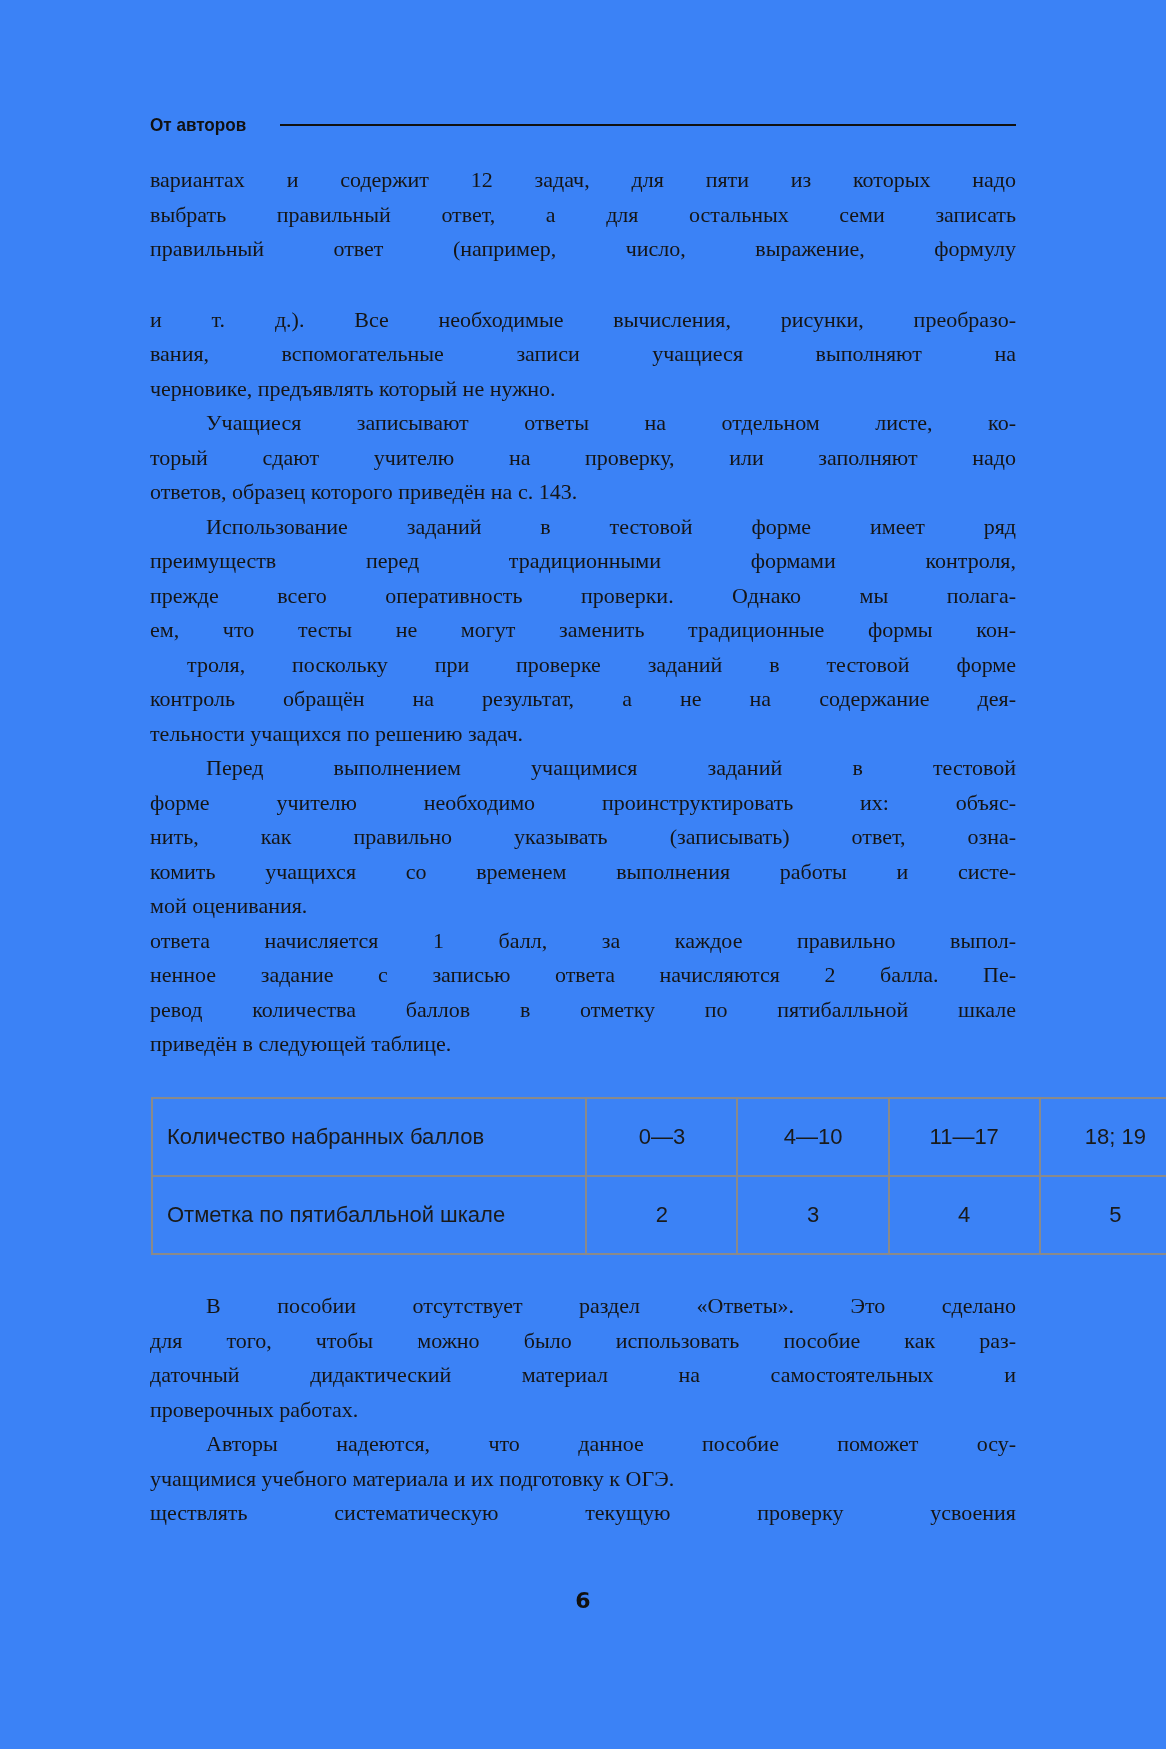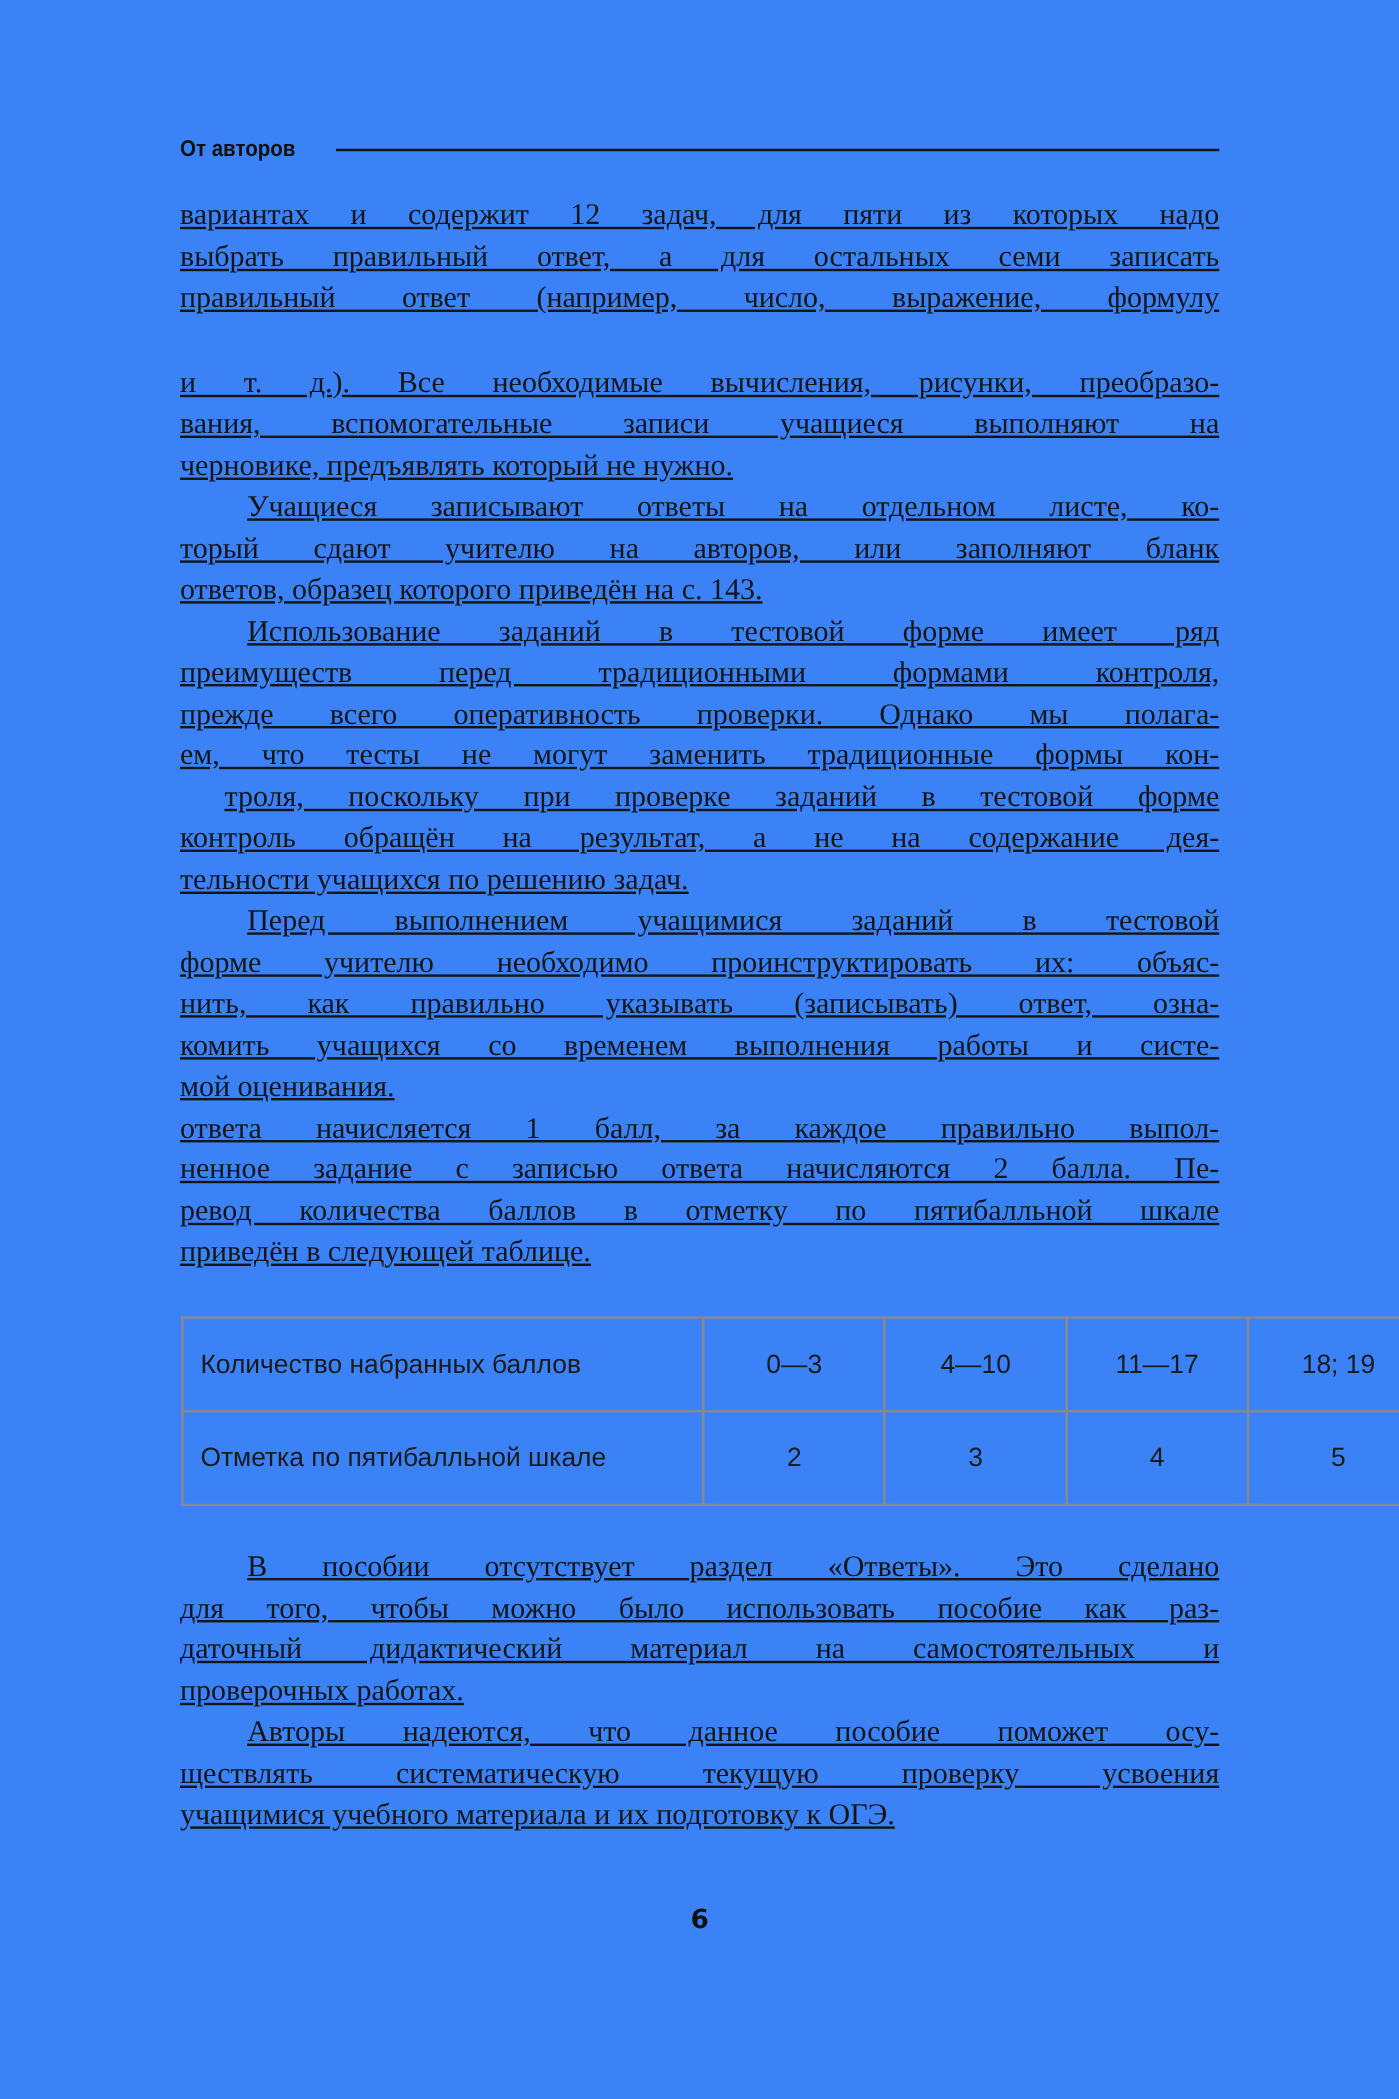--- a/index.html
+++ b/index.html
@@ -15,24 +15,23 @@
   }
   .running-head .rule {
     position: absolute; left: 130px; right: 0; top: 14px; height: 0;
     border-top: 2px solid #111;
   }
 
   .body-block { position: absolute; left: 150px; width: 866px; }
   .line {
     display: block; height: 34.5px; line-height: 34.5px; white-space: nowrap;
     font-family: "Liberation Serif", "DejaVu Serif", serif;
-    font-size: 25px; color: #151515;
+    font-size: 22px; color: #151515;
     text-align: justify; text-align-last: justify;
     overflow: visible;
-    text-decoration: underline;
   }
   .line.last { text-align-last: left; }
   .line.indent { padding-left: 56px; }
 
   .score-table {
     position: absolute; left: 151px; top: 1097px; width: 1041px;
     border-collapse: collapse;
     font-family: "Liberation Sans", "DejaVu Sans", sans-serif;
     font-size: 22px; color: #1a1a1a;
   }
@@ -64,21 +63,21 @@
       <div>
         <span class="line" style="white-space: normal;">вариантах и содержит 12 задач, для пяти из которых надо</span>
         <span class="line" style="white-space: normal;">выбрать правильный ответ, а для остальных семи записать</span>
         <span class="line" style="white-space: normal;">правильный ответ (например, число, выражение, формулу</span>
         <span class="line" style="white-space: normal; margin-top: 36px;">и т. д.). Все необходимые вычисления, рисунки, преобразо-</span>
         <span class="line" style="white-space: normal;">вания, вспомогательные записи учащиеся выполняют на</span>
         <span class="line last" style="white-space: normal;">черновике, предъявлять который не нужно.</span>
       </div>
       <div>
         <span class="line indent" style="white-space: normal;">Учащиеся записывают ответы на отдельном листе, ко-</span>
-        <span class="line" style="white-space: normal;">торый сдают учителю на авторов, или заполняют бланк</span>
+        <span class="line" style="white-space: normal;">торый сдают учителю на проверку, или заполняют надо</span>
         <span class="line last" style="white-space: normal;">ответов, образец которого приведён на с. 143.</span>
       </div>
       <div>
         <span class="line indent" style="white-space: normal;">Использование заданий в тестовой форме имеет ряд</span>
         <span class="line" style="white-space: normal;">преимуществ перед традиционными формами контроля,</span>
         <span class="line" style="white-space: normal;">прежде всего оперативность проверки. Однако мы полага-</span>
         <span class="line" style="white-space: normal;">ем, что тесты не могут заменить традиционные формы кон-</span>
         <span class="line" style="white-space: normal; margin-left: 37px;">троля, поскольку при проверке заданий в тестовой форме</span>
         <span class="line" style="white-space: normal;">контроль обращён на результат, а не на содержание дея-</span>
         <span class="line last" style="white-space: normal;">тельности учащихся по решению задач.</span>
@@ -119,19 +118,19 @@
 
   <div class="body-block" id="after-table" style="top:1289px;">
       <div>
         <span class="line indent" style="white-space: normal;">В пособии отсутствует раздел «Ответы». Это сделано</span>
         <span class="line" style="white-space: normal;">для того, чтобы можно было использовать пособие как раз-</span>
         <span class="line" style="white-space: normal;">даточный дидактический материал на самостоятельных и</span>
         <span class="line last" style="white-space: normal;">проверочных работах.</span>
       </div>
       <div>
         <span class="line indent" style="white-space: normal;">Авторы надеются, что данное пособие поможет осу-</span>
+        <span class="line last" style="white-space: normal;">учащимися учебного материала и их подготовку к ОГЭ.</span>
         <span class="line" style="white-space: normal;">ществлять систематическую текущую проверку усвоения</span>
-        <span class="line last" style="white-space: normal;">учащимися учебного материала и их подготовку к ОГЭ.</span>
       </div>
     </div>
 
   <div class="page-number">6</div>
 </div>
 
 </body></html>

